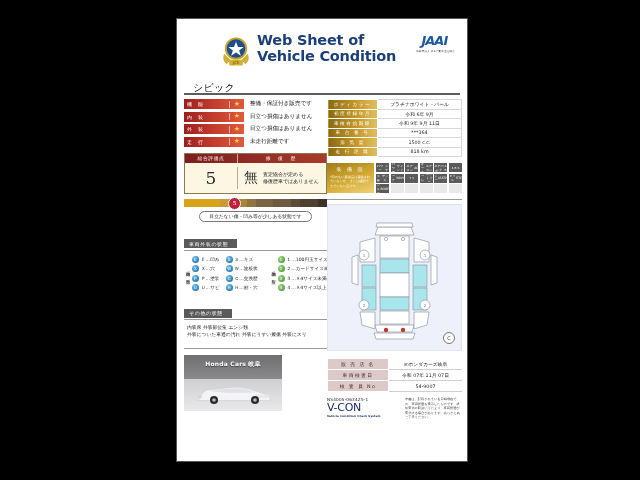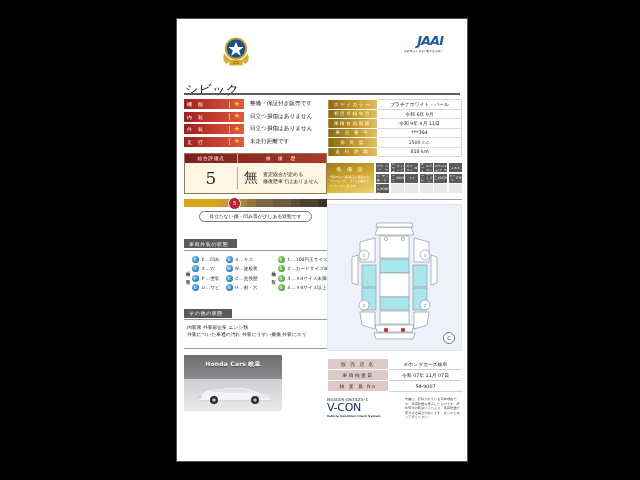--- a/index.html
+++ b/index.html
@@ -10,25 +10,25 @@
   #sheet{
     position:absolute;left:176px;top:18px;width:292px;height:444px;
     background:#ffffff;border:1px solid #555;box-sizing:border-box;
   }
 
   
   .hdr{position:relative;height:60px;}
   .emblem{position:absolute;left:42px;top:16px;width:34px;height:34px;}
   .hdr-title{position:absolute;left:80px;top:14px;color:#1b3f78;font-weight:bold;
     font-size:14.5px;line-height:15.5px;letter-spacing:-0.2px;}
-  .jaai{position:absolute;right:24px;top:14px;text-align:right;}
+  .jaai{position:absolute;right:12px;top:14px;text-align:center;}
   .jaai-mark{color:#1f5aa6;font-weight:bold;font-style:italic;font-size:13px;letter-spacing:-1px;}
   .jaai-sub{color:#444;font-size:2.6px;letter-spacing:0.1px;margin-top:1px;white-space:nowrap;}
 
-  .model-name{position:absolute;left:8px;top:62px;font-size:13px;color:#111;letter-spacing:0.3px;}
+  .model-name{position:absolute;left:16px;top:62px;font-size:10px;color:#111;letter-spacing:0.3px;}
   .hdr-rule{position:absolute;left:7px;right:7px;top:74px;height:2px;background:#5c5c5c;}
 
   
   .cols{position:absolute;left:0;top:80px;right:0;}
   .colL{position:absolute;left:7px;top:0;width:143px;}
   .colR{position:absolute;left:150px;top:0;width:135px;}
 
   
   .cond-row{display:flex;align-items:center;margin-bottom:2.5px;height:10px;}
   .cond-lab{width:60px;height:10px;position:relative;
@@ -142,20 +142,24 @@
     <div class="hdr">
       <svg class="emblem" viewBox="0 0 40 40">
         <circle cx="20" cy="16" r="12" fill="#1d4f8c" stroke="#c9a227" stroke-width="2.2"></circle>
         <polygon points="20,8 22.4,14.2 29,14.2 23.7,18.2 25.7,24.5 20,20.7 14.3,24.5 16.3,18.2 11,14.2 17.6,14.2" fill="#ffffff"></polygon>
         <path d="M6 22 Q3 30 9 34 L14 30 Z" fill="#d4af37"></path>
         <path d="M34 22 Q37 30 31 34 L26 30 Z" fill="#d4af37"></path>
         <rect x="12" y="29" width="16" height="7" rx="1" fill="#d4af37"></rect>
         <text x="20" y="34.4" font-size="4.2" text-anchor="middle" fill="#5a3d0a" font-family="DejaVu Sans, sans-serif">JCS</text>
       </svg>
 
+      <div class="hdr-title">
+        <div>Web Sheet of</div>
+        <div>Vehicle Condition</div>
+      </div>
 
       <div class="jaai">
         <div class="jaai-mark">JAAI</div>
         <div class="jaai-sub">一般財団法人 日本自動車査定協会</div>
       </div>
     </div>
 
     <div class="model-name">シビック</div>
     <div class="hdr-rule"></div>
 

